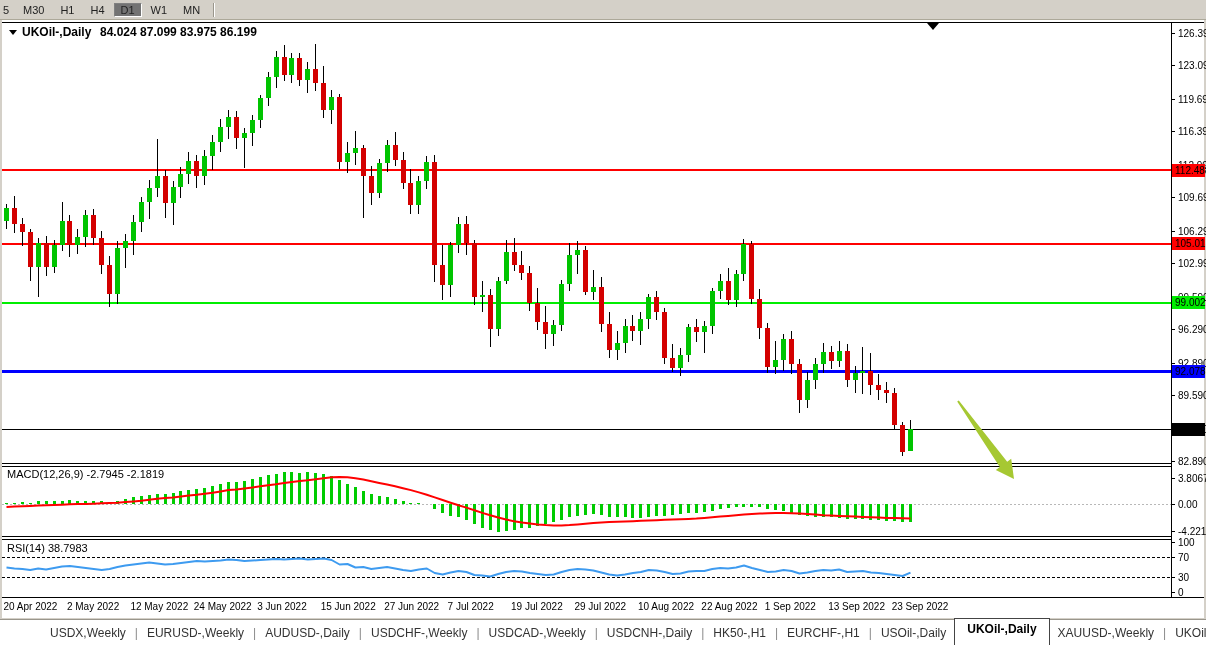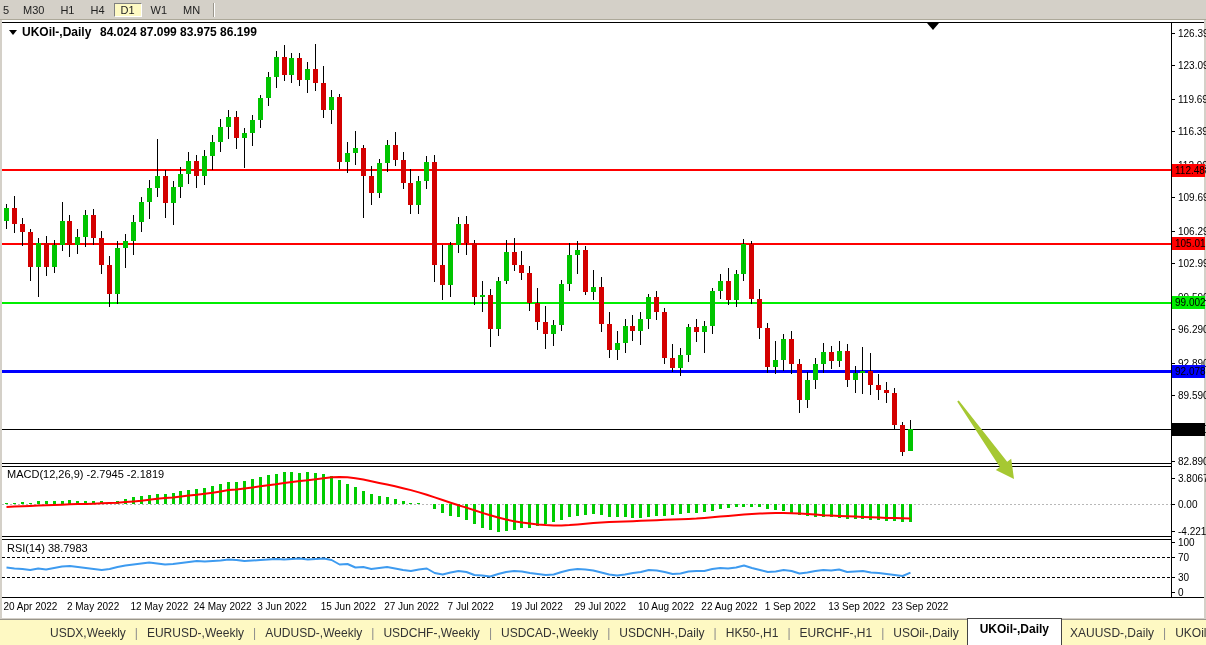--- a/index.html
+++ b/index.html
@@ -5,24 +5,24 @@
   html,body{margin:0;padding:0;}
   .stage{position:relative;width:1206px;height:645px;background:#d4d0c8;
          font-family:"Liberation Sans",sans-serif;overflow:hidden;}
   .stage svg{position:absolute;left:0;top:0;}
   .stage svg text{font-family:"Liberation Sans",sans-serif;fill:#000;}
   
   .toolbar{position:absolute;left:0;top:0;width:100%;height:19px;background:#d4d0c8;
            border-bottom:1px solid #aca899;display:flex;align-items:center;z-index:5;}
   .tf-btn{font-size:11px;color:#222;padding:1px 7px;margin:0 1px;white-space:nowrap;cursor:default;}
   .tf-btn.cut{width:9px;padding:1px 2px;overflow:hidden;}
-  .tf-btn.active{background:#fef9c3;border:1px solid;border-color:#808080 #ffffff #ffffff #808080;padding:0 6px;}
+  .tf-btn.active{background:#737373;border:1px solid;border-color:#808080 #ffffff #ffffff #808080;padding:0 6px;}
   .tf-sep{height:14px;border-left:1px solid #9a968c;border-right:1px solid #ffffff;margin:0 5px;}
   
-  .tabbar{position:absolute;left:0;bottom:0;width:100%;height:25px;background:#fef9c3;
+  .tabbar{position:absolute;left:0;bottom:0;width:100%;height:25px;background:#ffffff;
           border-top:1px solid #9a968c;display:flex;align-items:center;z-index:5;
           font-size:12px;color:#333;}
   .tabbar .pad{width:42px;flex:0 0 auto;}
   .tab{padding:3px 8px;white-space:nowrap;cursor:default;}
   .tab.active{background:#ffffff;border:1px solid #444;border-bottom:1px solid #fff;
               font-weight:bold;color:#000;padding:3px 12px;margin-top:-2px;height:20px;}
   .tab-sep{color:#8a8a8a;padding:0 1px;}
   .tab-arrows{margin-left:auto;display:flex;gap:7px;padding-right:5px;font-size:9px;color:#000;}
   .tab-arrows span{cursor:default;}
 </style>
@@ -486,35 +486,35 @@
     <div class="tf-sep"></div>
   </div>
 
   <div class="tabbar">
     <div class="pad"></div>
     <div id="tabs" style="display:flex;align-items:center;height:100%;">
         <span class="tab">USDX,Weekly</span>
         <span class="tab-sep">|</span>
         <span class="tab">EURUSD-,Weekly</span>
         <span class="tab-sep">|</span>
-        <span class="tab">AUDUSD-,Weekly</span>
+        <span class="tab">AUDUSD-,Daily</span>
         <span class="tab-sep">|</span>
         <span class="tab">USDCHF-,Weekly</span>
         <span class="tab-sep">|</span>
         <span class="tab">USDCAD-,Weekly</span>
         <span class="tab-sep">|</span>
         <span class="tab">USDCNH-,Daily</span>
         <span class="tab-sep">|</span>
         <span class="tab">HK50-,H1</span>
         <span class="tab-sep">|</span>
         <span class="tab">EURCHF-,H1</span>
         <span class="tab-sep">|</span>
         <span class="tab">USOil-,Daily</span>
         <span class="tab active">UKOil-,Daily</span>
-        <span class="tab">XAUUSD-,Daily</span>
+        <span class="tab">XAUUSD-,Weekly</span>
         <span class="tab-sep">|</span>
         <span class="tab">UKOil-,Da</span>
       </div>
     <div class="tab-arrows">
       <span>◄</span>
       <span>►</span>
     </div>
   </div>
 
 </div>

